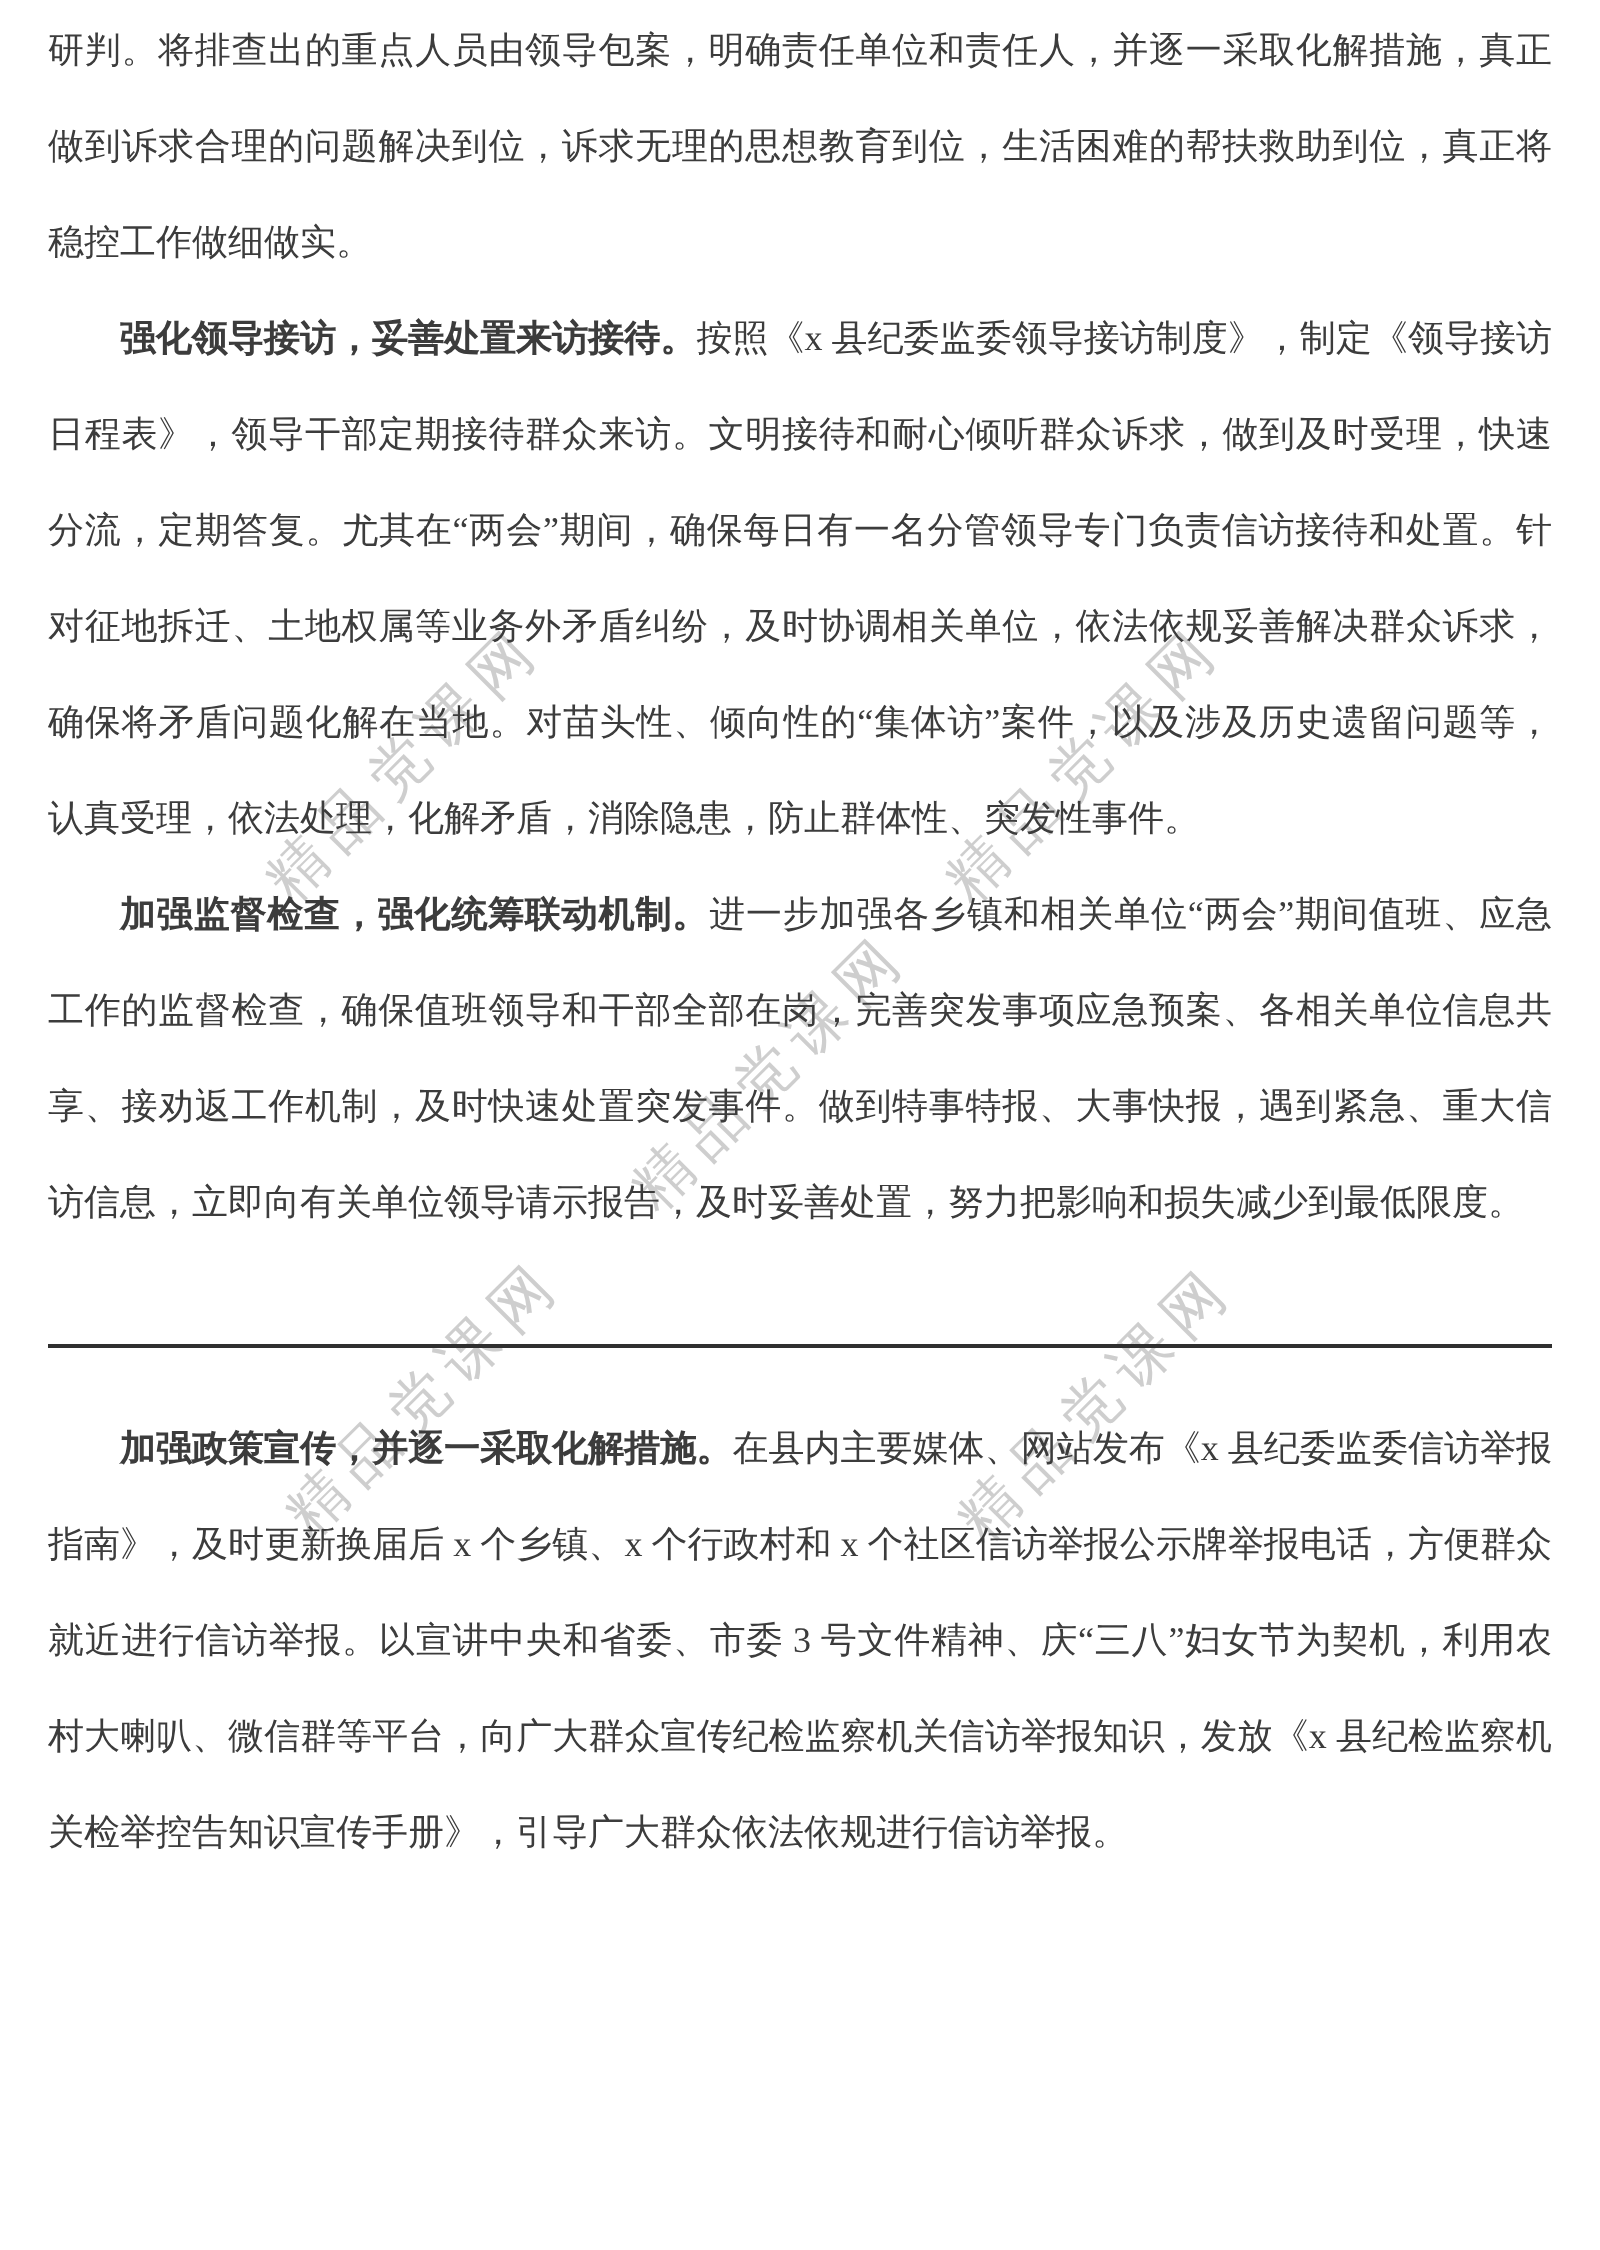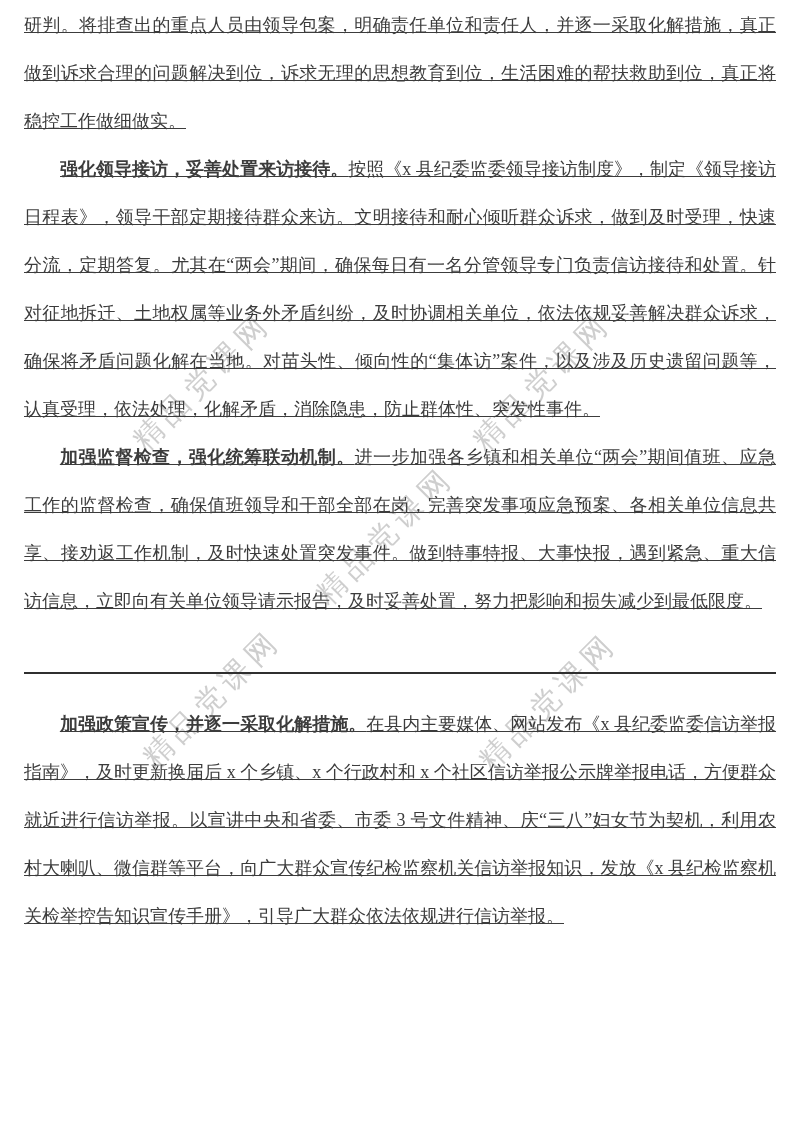--- a/index.html
+++ b/index.html
@@ -39,21 +39,20 @@
     z-index: 1;
     padding: 1px 24px 0 24px;
   }
   .content p {
     margin: 0;
     font-size: 18px;
     line-height: 48px;
     color: var(--text, #3c3c3c);
     text-align: justify;
     text-justify: inter-character;
-    text-decoration: underline;
   }
   .content p.indent {
     text-indent: 2em;
   }
   .content b {
     font-weight: bold;
   }
   .divider {
     border: none;
     border-top: 2px solid var(--divider, #2f2f2f);

